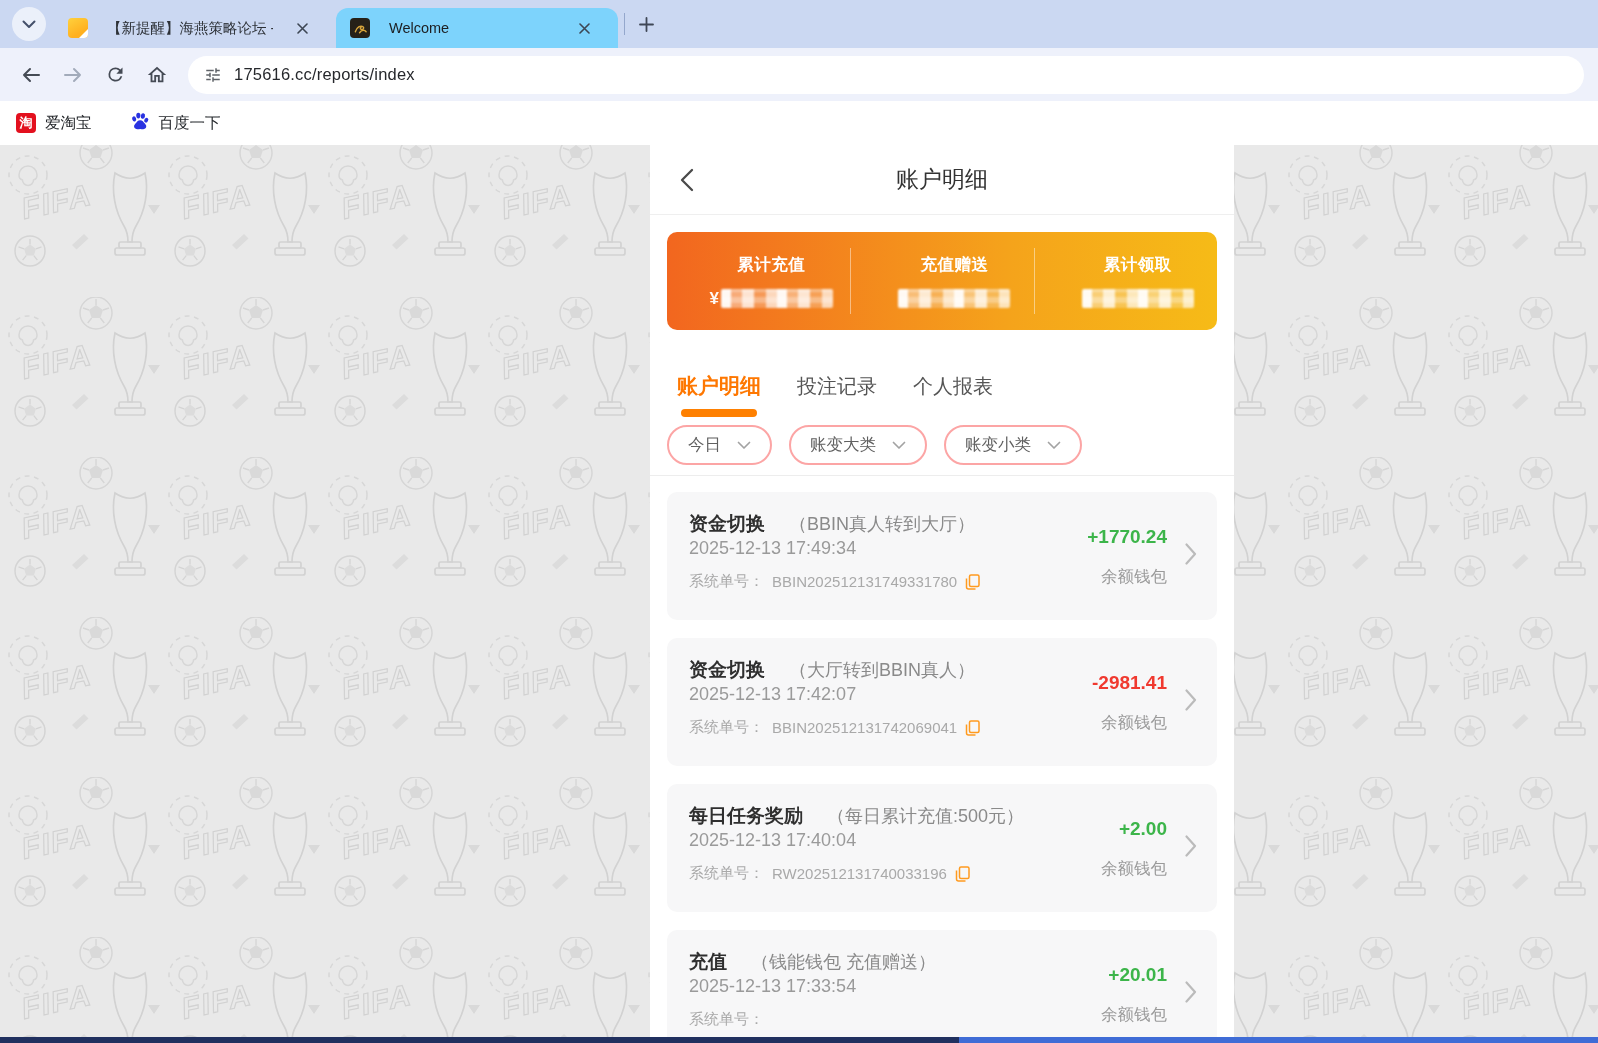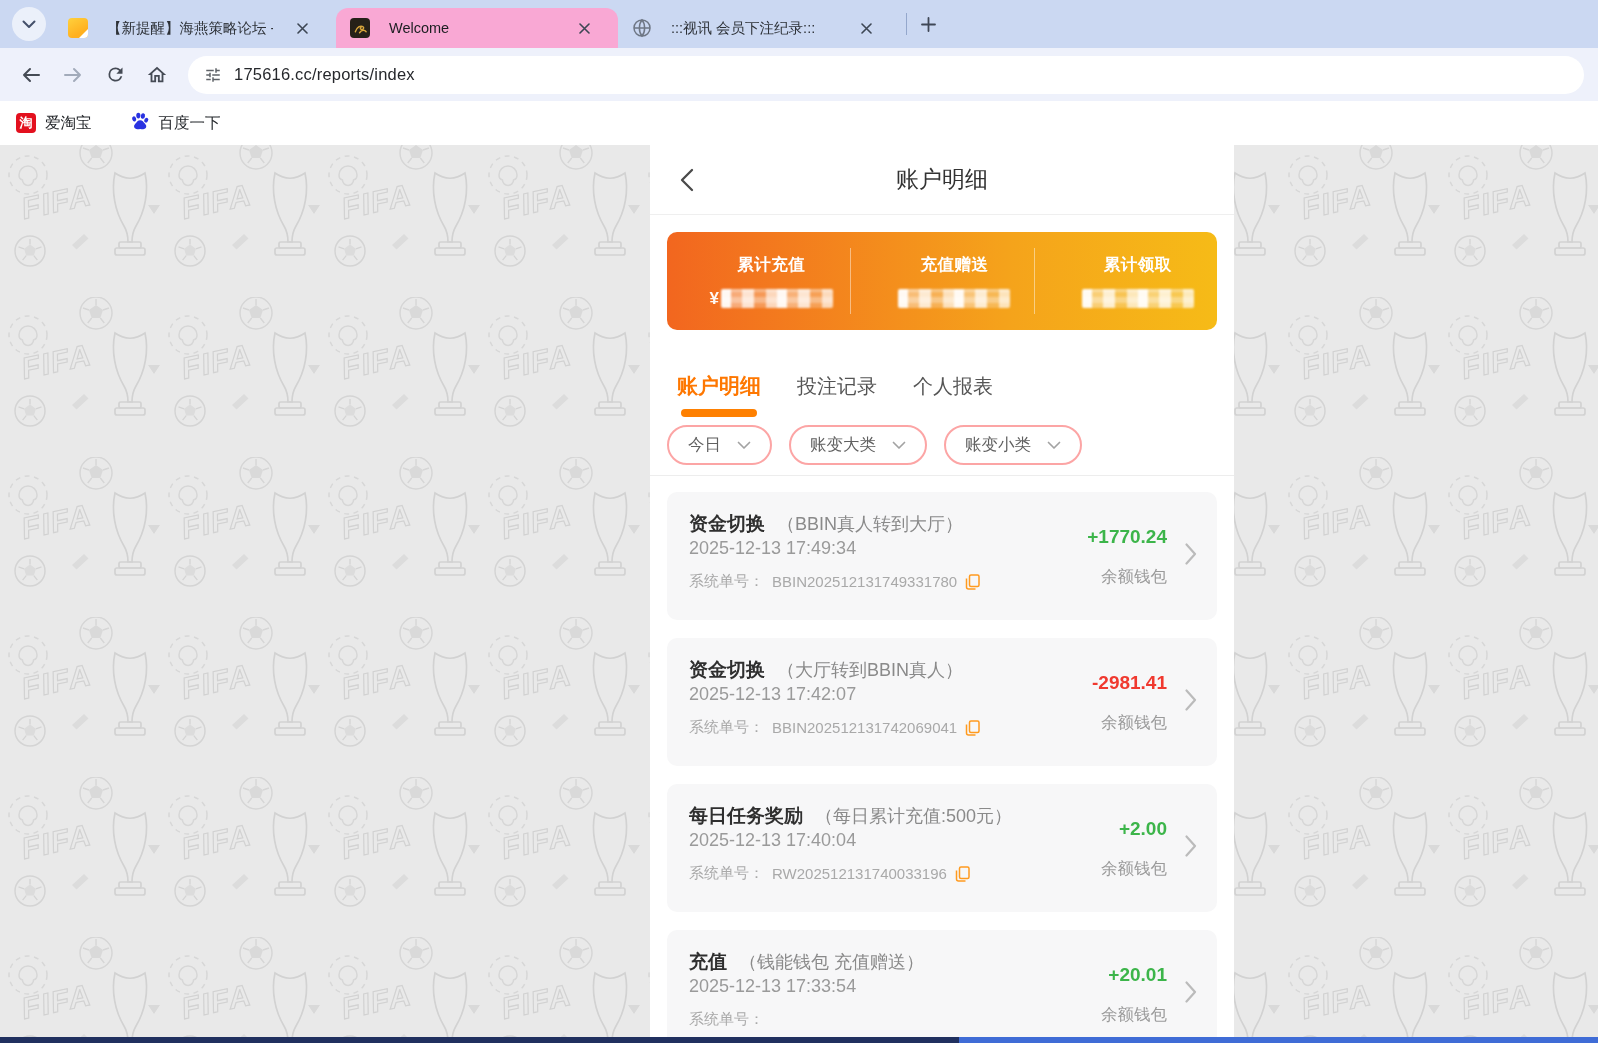--- a/index.html
+++ b/index.html
@@ -5,21 +5,21 @@
   * { margin:0; padding:0; box-sizing:border-box; }
   html,body { width:1598px; height:1043px; overflow:hidden;
     font-family:"Liberation Sans", sans-serif; background:#fff; }
 
   
   .tabstrip { height:48px; background:#cbd8f2; display:flex; align-items:flex-end; padding-left:8px; }
   .tab-search-btn { width:34px; height:34px; border-radius:50%; background:rgba(255,255,255,.62);
     display:flex; align-items:center; justify-content:center; margin:7px 8px 7px 4px; align-self:center; cursor:pointer; }
   .tab { height:40px; width:282px; display:flex; align-items:center; gap:19px;
     padding:0 24px 0 14px; border-radius:12px 12px 0 0; font-size:14.5px; color:#2d3137; }
-  .tab.active { background:#f9a8d4; color:#1c1e21;align-items:center; }
+  .tab.active { background:#7dd3fc; color:#1c1e21;align-items:center; }
   .tab .title { flex:1; white-space:nowrap; overflow:hidden; }
   .tab .close { width:20px; height:20px; display:flex; align-items:center; justify-content:center;
     border-radius:50%; flex:none; cursor:pointer; }
   .favicon { width:20px; height:20px; flex:none; }
   .fav-forum { border-radius:4px; background:linear-gradient(150deg,#ffd13d 0%,#ffb01f 70%); position:relative; overflow:hidden; }
   .fav-forum::after { content:""; position:absolute; right:-1px; bottom:-1px; width:11px; height:11px;
     background:#fff; clip-path:polygon(100% 0,100% 100%,0 100%); }
   .fav-dragon { border-radius:4px; background:#262118; display:flex; align-items:center; justify-content:center; }
   .tab-divider { width:1px; height:22px; background:#94a7cc; margin:0 6px; align-self:center; }
   .new-tab-btn { width:30px; height:30px; display:flex; align-items:center; justify-content:center;
@@ -72,21 +72,21 @@
 
   .filters { display:flex; gap:17px; padding:8px 17px 10px; }
   .filter-pill { height:40px; border:2px solid #fca5a5; border-radius:20px; background:#fff;
     display:flex; align-items:center; gap:16px; padding:0 19px; font-size:16.5px; color:#606060; cursor:pointer; }
 
   .hr { height:1px; background:#ededed; }
 
   .list { padding:16px 17px; display:flex; flex-direction:column; gap:18px; }
   .record { background:#f7f7f8; border-radius:10px; padding:19px 150px 19px 22px;
     position:relative; min-height:128px; }
-  .rec-title-row { display:flex; align-items:baseline; }
+  .rec-title-row { display:flex; align-items:baseline;gap:12px; }
   .rec-title { font-size:19px; font-weight:bold; color:#2f2f2f; }
   .rec-note { font-size:18px; color:#8a8a8a; margin-left:12px; }
   .rec-time { margin-top:1px; font-size:18px; color:#9a9a9a; }
   .rec-order { margin-top:13px; font-size:15px; color:#a9a9a9; display:flex; align-items:center; gap:8px; }
   .rec-amt { position:absolute; right:50px; top:34px; font-size:19px; font-weight:bold; text-align:right; }
   .amt-in { color:#3cb54a; } .amt-out { color:#f0392f; }
   .rec-wallet { position:absolute; right:50px; top:74px; font-size:16.5px; color:#9a9a9a;text-align:center; }
   .rec-chevron { position:absolute; right:20px; top:50%; transform:translateY(-50%); cursor:pointer; }
   .copy-btn { cursor:pointer; display:flex; }
 
@@ -123,36 +123,20 @@
         </svg>
     </span>
     <span class="title">Welcome</span>
     <span class="close">
       <svg width="11" height="11" viewBox="0 0 11 11">
           <path d="M1 1 L10 10 M10 1 L1 10" stroke="#3d4654" stroke-width="1.6" stroke-linecap="round"></path>
         </svg>
     </span>
   </div>
 
-  <div class="tab">
-    <span class="favicon">
-      <svg width="20" height="20" viewBox="0 0 20 20">
-          <g fill="none" stroke="#6e7684" stroke-width="1.5">
-            <circle cx="10" cy="10" r="8"></circle>
-            <path d="M2 10 H18 M10 2 C6.5 6 6.5 14 10 18 C13.5 14 13.5 6 10 2 Z"></path>
-          </g>
-        </svg>
-    </span>
-    <span class="title">:::视讯 会员下注纪录:::</span>
-    <span class="close">
-      <svg width="11" height="11" viewBox="0 0 11 11">
-          <path d="M1 1 L10 10 M10 1 L1 10" stroke="#3d4654" stroke-width="1.6" stroke-linecap="round"></path>
-        </svg>
-    </span>
-  </div>
 
   <div class="tab-divider"></div>
   <div class="new-tab-btn">
     <svg width="15" height="15" viewBox="0 0 15 15">
         <path d="M7.5 1 V14 M1 7.5 H14" stroke="#3f4756" stroke-width="1.8" stroke-linecap="round"></path>
       </svg>
   </div>
 </div>
 
 <div class="toolbar">

